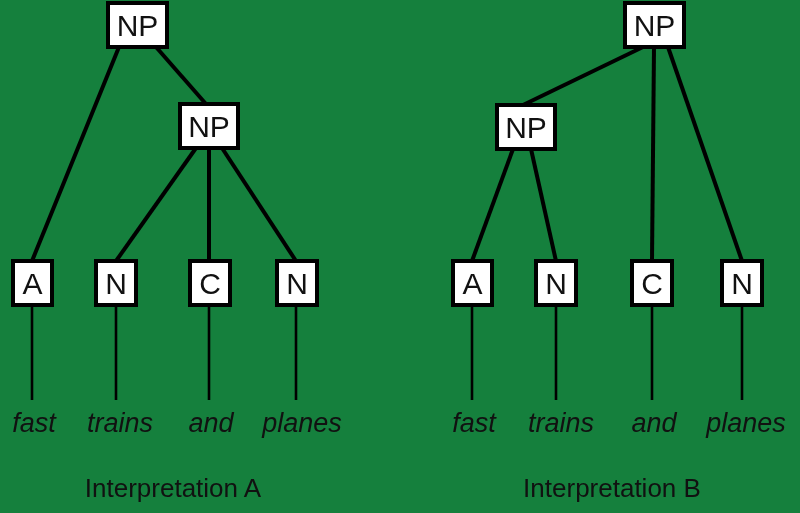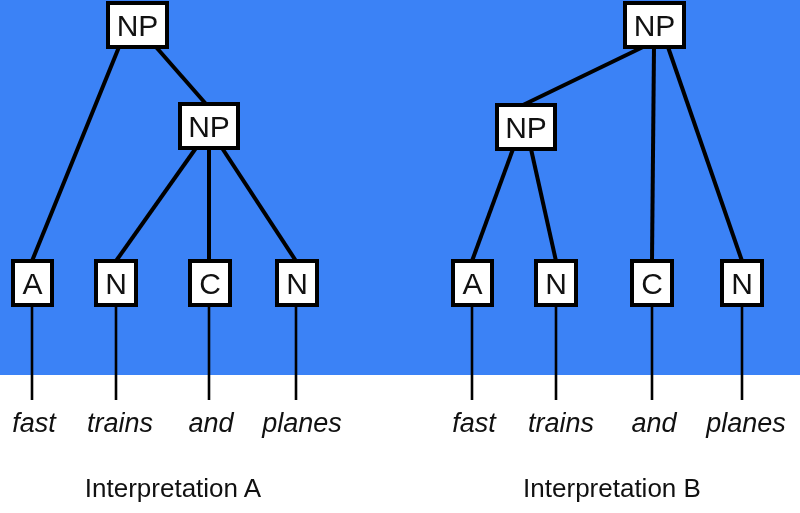--- a/index.html
+++ b/index.html
@@ -9,22 +9,22 @@
   }
   body {
     width: 800px;
     height: 513px;
     font-family: "Liberation Sans", sans-serif;
     overflow: hidden;
   }
   #figure-root {
     position: relative;
     width: 800px;
-    height: 375px;
-    background: #3b82f6;
+    height: 513px;
+    background: #15803d;
   }
   svg.tree-canvas {
     position: absolute;
     left: 0;
     top: 0;
     width: 800px;
     height: 513px;
     display: block;
   }
   .node-box {

